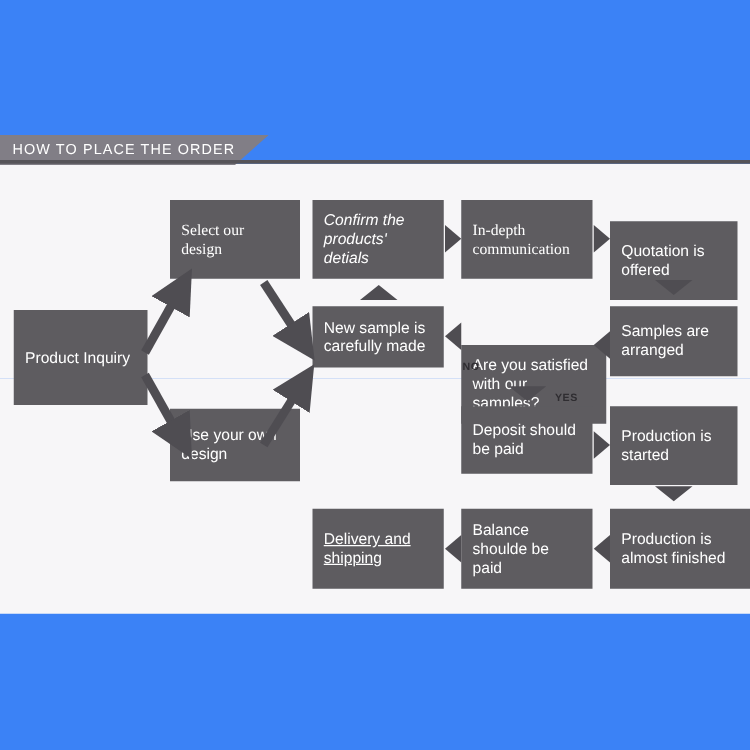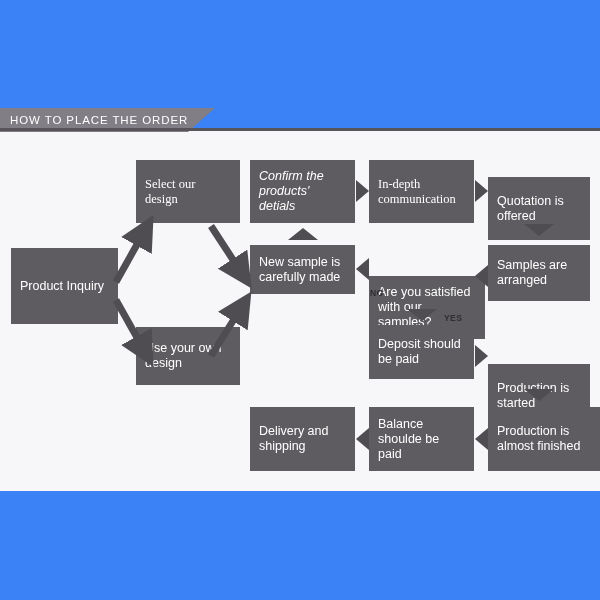--- a/index.html
+++ b/index.html
@@ -174,30 +174,30 @@
   <div class="arrow up" style="left:288px; top:228px;"></div>
 
   <div class="box" style="left:136px; top:327px; width:104px; height:58px;">
     <span class="cap">Use your own design</span>
   </div>
 
   <div class="box" style="left:369px; top:325px; width:105px; height:54px;">
     <span class="cap">Deposit should be paid</span>
   </div>
 
-  <div class="box" style="left:488px; top:325px; width:102px; height:63px;margin-top:39px;">
+  <div class="box" style="left:488px; top:325px; width:102px; height:63px;">
     <span class="cap">Production is started</span>
   </div>
 
   <div class="arrow down" style="left:407px; top:309px;"></div>
   <div class="edge-label" style="left:430px; top:313px;">YES</div>
 
   <div class="arrow right" style="left:475px; top:345px;"></div>
 
-  <div class="box" style="left:250px; top:407px; width:105px; height:64px;">
+  <div class="box" style="left:250px; top:407px; width:105px; height:64px;text-decoration:underline;">
     <span class="cap">Delivery and shipping</span>
   </div>
 
   <div class="box" style="left:369px; top:407px; width:105px; height:64px;">
     <span class="cap">Balance shoulde be paid</span>
   </div>
 
   <div class="box" style="left:488px; top:407px; width:116px; height:64px;">
     <span class="cap">Production is almost finished</span>
   </div>

